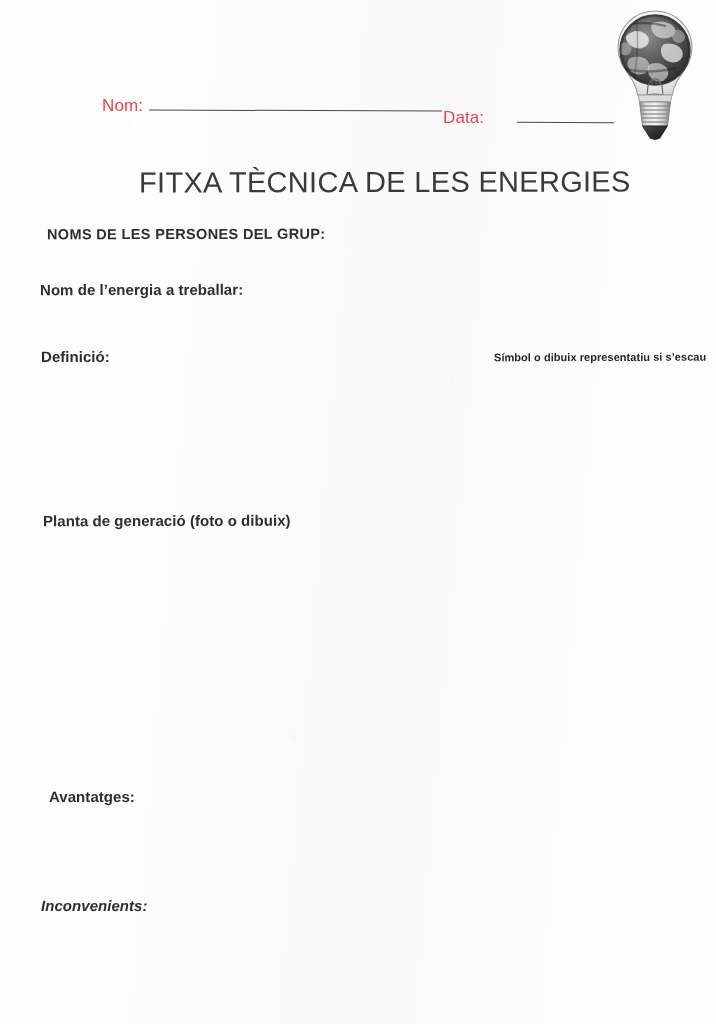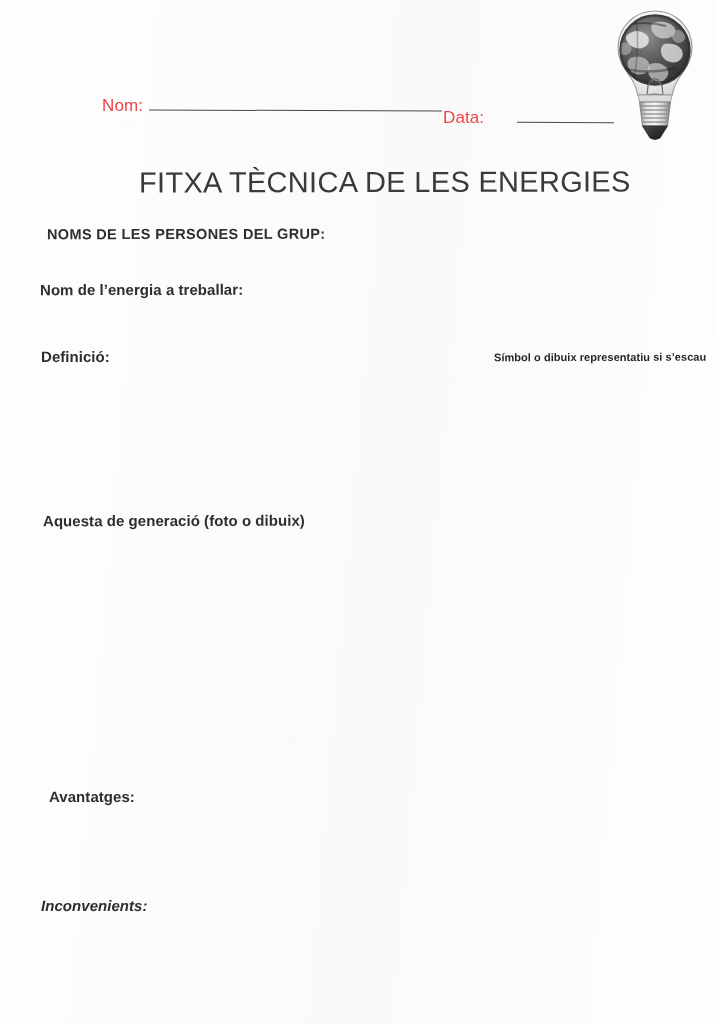--- a/index.html
+++ b/index.html
@@ -209,20 +209,20 @@
 
   <div id="symbol-note">Símbol o dibuix representatiu si s’escau</div>
 
   <div class="prompt caps" style="left:47px; top:226px;">NOMS DE LES PERSONES DEL GRUP:</div>
 
   <div class="prompt" style="left:40px; top:281px;">Nom de l’energia a treballar:</div>
 
   <div class="prompt" style="left:41px; top:348px;">Definició:</div>
 
 
-  <div class="prompt" style="left:43px; top:512px;">Aquesta de generació (foto o dibuix)</div>
+  <div class="prompt" style="left:43px; top:512px;">Planta de generació (foto o dibuix)</div>
 
 
   <div class="prompt" style="left:49px; top:769px;margin-top:19px;">Avantatges:</div>
 
   <div class="prompt" style="left:41px; top:897px;font-style:italic;">Inconvenients:</div>
 
 </div>
 
 </body></html>

